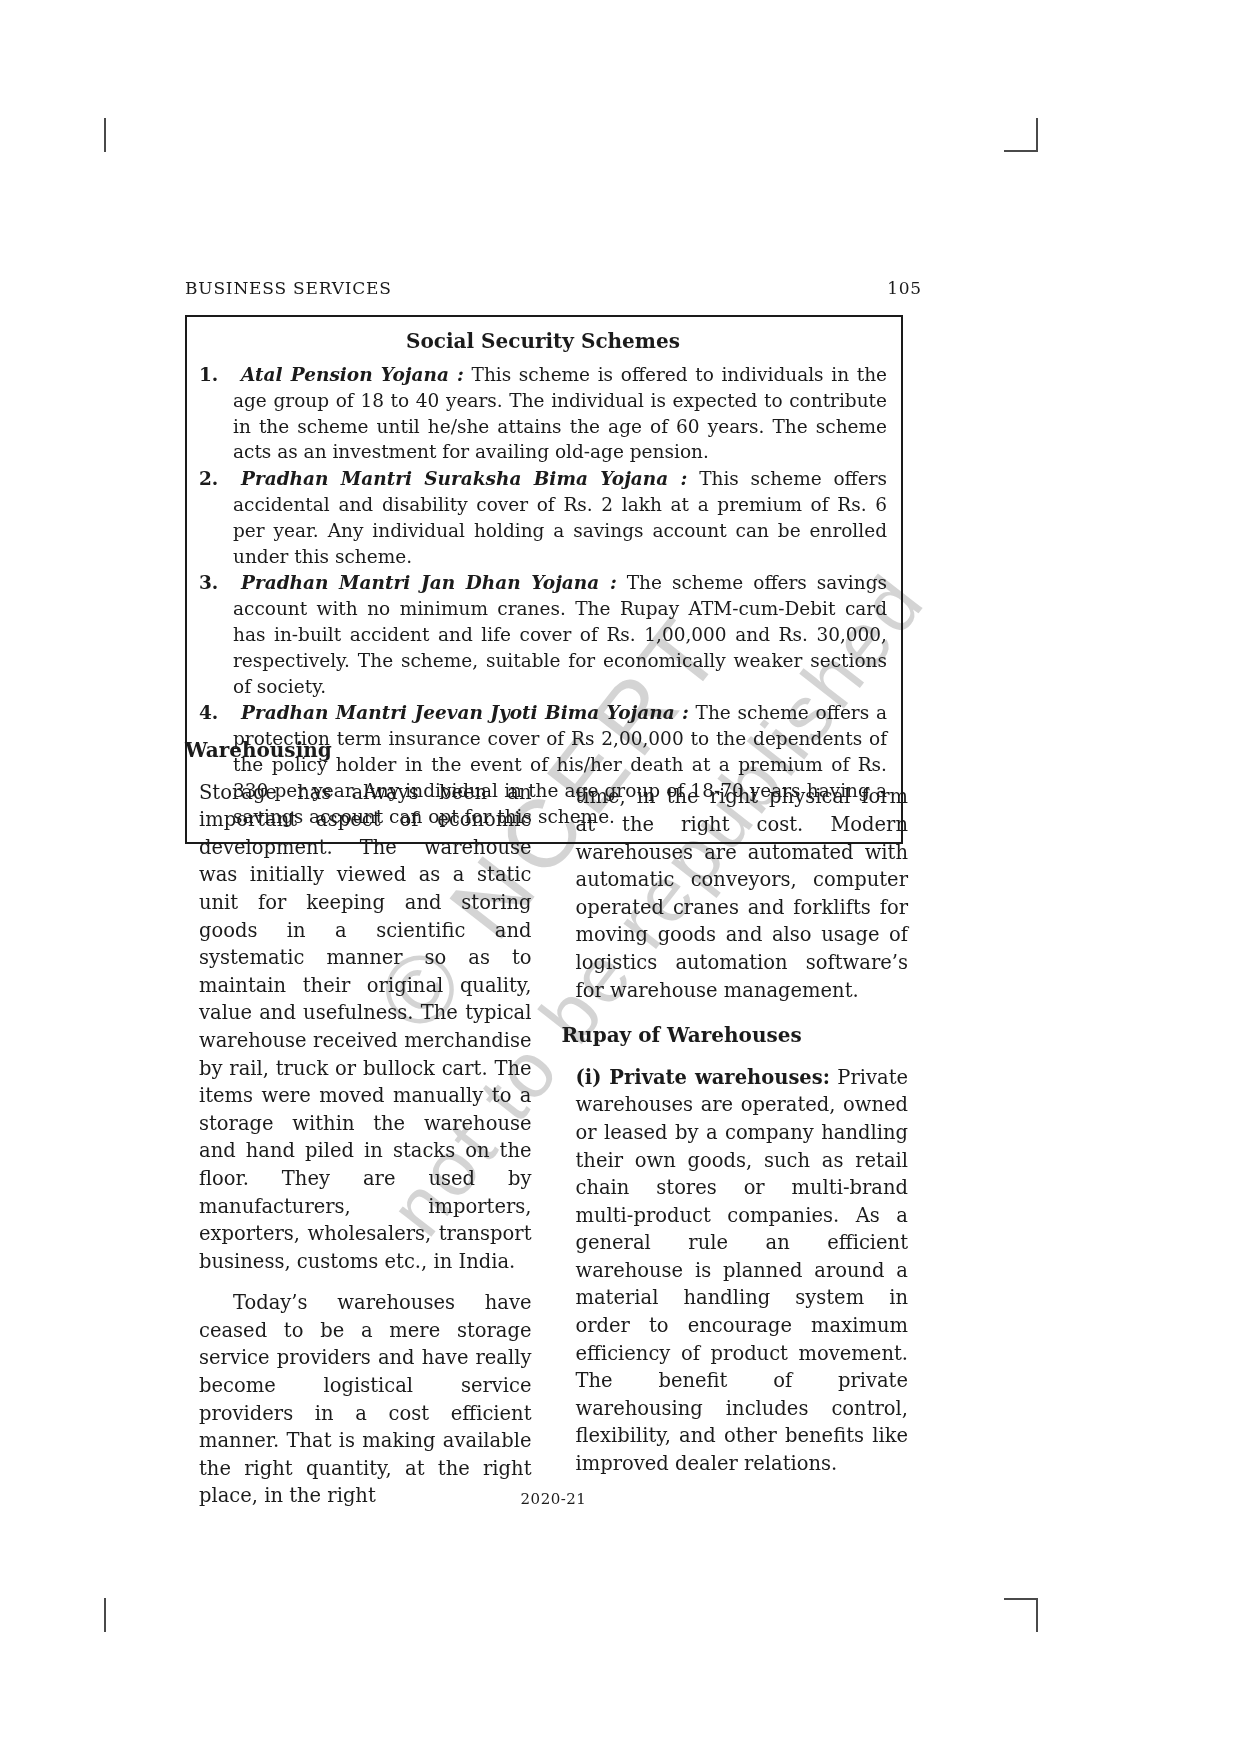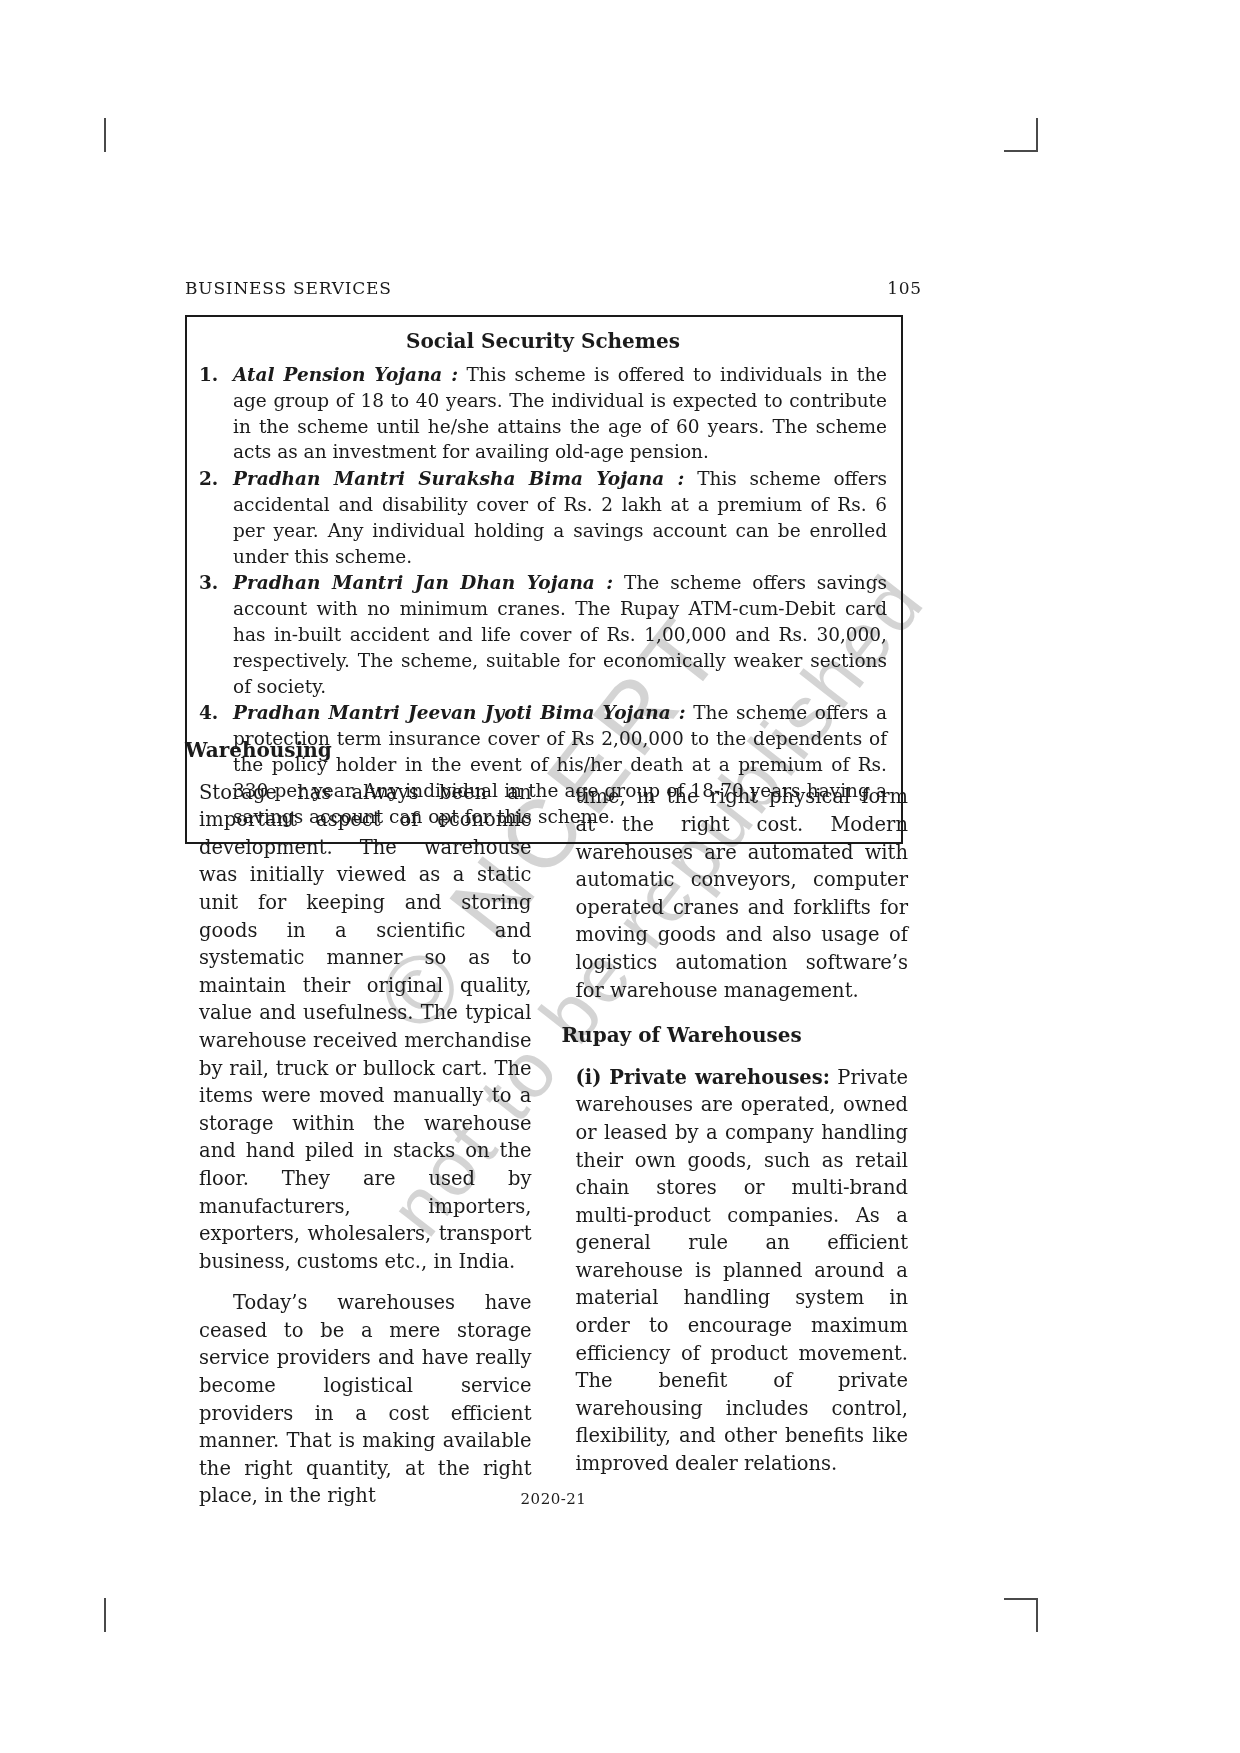--- a/index.html
+++ b/index.html
@@ -32,21 +32,21 @@
     font-size:17px;letter-spacing:0.8px;
   }
   .ss-box{
     position:absolute;top:315px;left:185px;width:718px;box-sizing:border-box;
     border:2px solid #1a1a1a;padding:9px 14px 12px 12px;
   }
   .ss-title{text-align:center;font-weight:bold;font-size:20px;margin:3px 0 9px;}
   .ss-item{display:flex;font-size:18.5px;line-height:25.8px;margin-bottom:1px;}
   .ss-item .num{width:34px;flex:none;font-weight:bold;}
   .ss-item .itxt{flex:1;text-align:justify;}
-  .iname{font-weight:bold;font-style:italic;}
+  .iname{font-weight:bold;font-style:italic;margin-left:8px;}
   .cols{
     position:absolute;top:737px;left:185px;width:737px;
     display:flex;gap:16px;align-items:center;
   }
   .col{flex:1;font-size:19.5px;line-height:27.6px;}
   .col h3{font-size:20px;margin:0 0 13px;}
   .col h3.mid{margin:18px 0 13px;}
   .col p{margin:14px;text-align:justify;}
   .indent{text-indent:34px;}
   .lead{font-weight:bold;}

